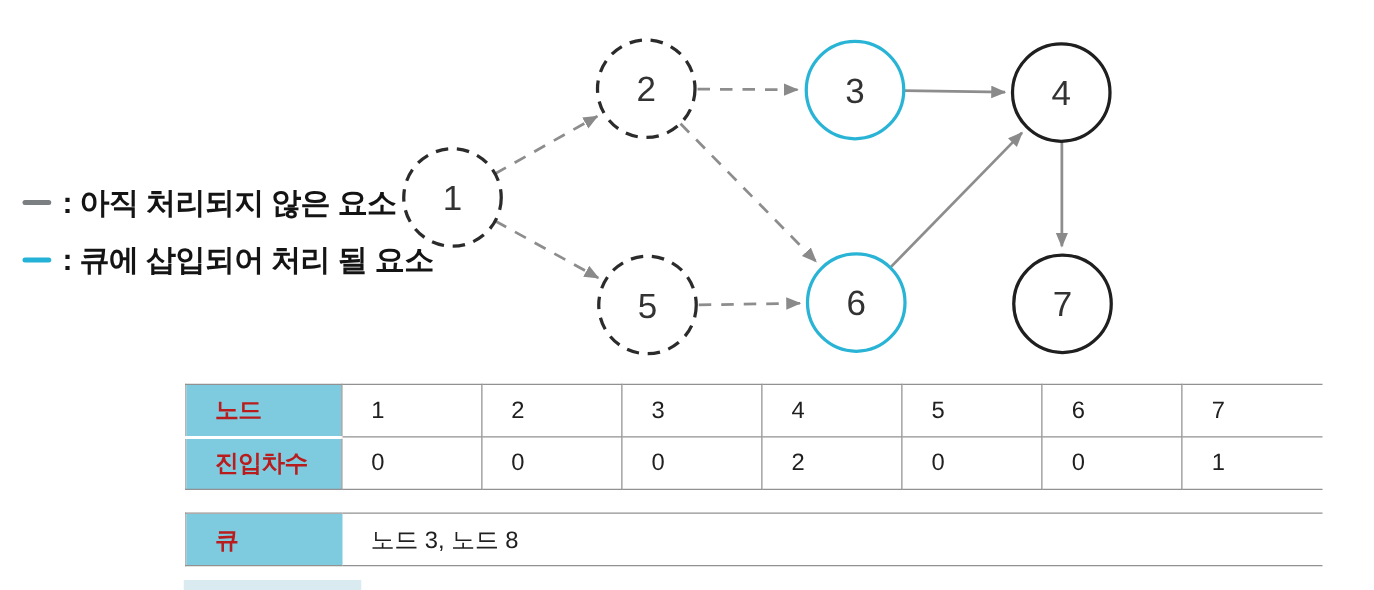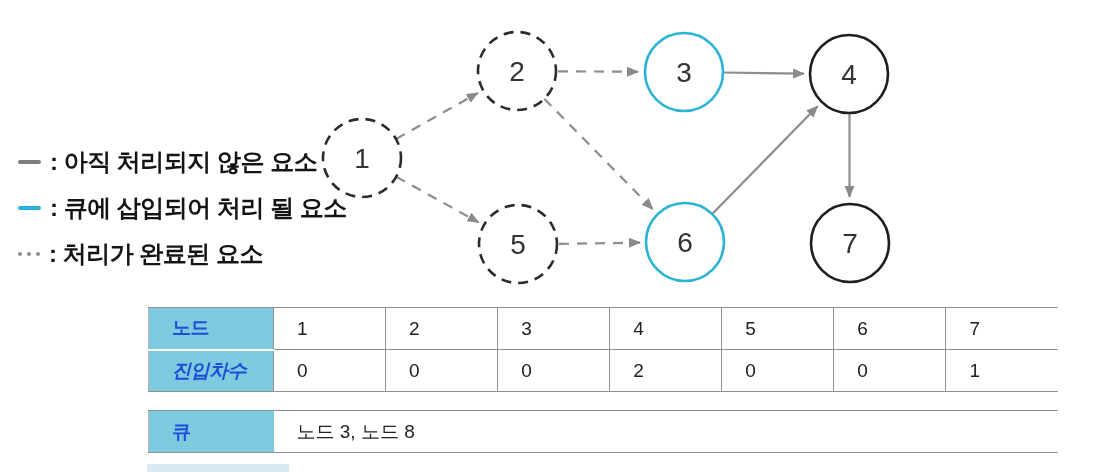--- a/index.html
+++ b/index.html
@@ -35,31 +35,31 @@
   }
 
   
   .tbl { position:absolute; border-collapse:collapse; table-layout:fixed; }
   .tbl th, .tbl td {
     height:42px; box-sizing:border-box;
     text-align:left; vertical-align:middle;
     padding:0 0 0 23px; overflow:hidden; white-space:nowrap;
   }
   .tbl th {
-    background:#7ecbe0; font-weight:700; font-size:19px; color:#1d4ed8;
+    background:#7ecbe0; font-weight:700; font-size:19px; color:#b91c1c;
     letter-spacing:-0.5px;
   }
   .tbl td { font-size:19px; color:#202020; }
 
   .main-tbl { left:148px; top:307px; width:910px; }
   .main-tbl td { border:1px solid #919191; }
   .main-tbl td:last-child { border-right:0; }
   .main-tbl th { border-top:1px solid #919191; border-left:1px solid #b5b5b5; border-right:1px solid #919191; }
   .main-tbl tr:first-child th { border-bottom:2px solid #ffffff; }
-  .main-tbl tr:last-child th { border-bottom:1px solid #919191;font-style:italic; }
+  .main-tbl tr:last-child th { border-bottom:1px solid #919191; }
 
   .queue-tbl { left:148px; top:410px; width:910px; }
   .queue-tbl th { border-top:1px solid #919191; border-bottom:1px solid #919191; border-left:1px solid #b5b5b5; }
   .queue-tbl td { border-top:1px solid #919191; border-bottom:1px solid #919191; }
 
   .cutoff-bar {
     position:absolute; left:147px; top:464px; width:142px; height:8px;
     background:#d9eaf1;
   }
 </style>
@@ -69,24 +69,20 @@
 <div class="stage">
 
   <div class="legend">
     <div class="legend-row">
       <span class="lm lm-gray"></span>
       <span class="ltext">: 아직 처리되지 않은 요소</span>
     </div>
     <div class="legend-row">
       <span class="lm lm-cyan"></span>
       <span class="ltext">: 큐에 삽입되어 처리 될 요소</span>
-    </div>
-    <div class="legend-row">
-      <span class="lm lm-dots"></span>
-      <span class="ltext">: 처리가 완료된 요소</span>
     </div>
   </div>
 
   <svg class="graph" width="1099" height="300" viewBox="0 0 1099 300">
     <defs>
       <marker id="arr" markerUnits="userSpaceOnUse" markerWidth="13" markerHeight="11" refX="11" refY="5" orient="auto">
         <path d="M0,0 L12,5 L0,10 z" fill="#8a8a8a"></path>
       </marker>
     </defs>
 

